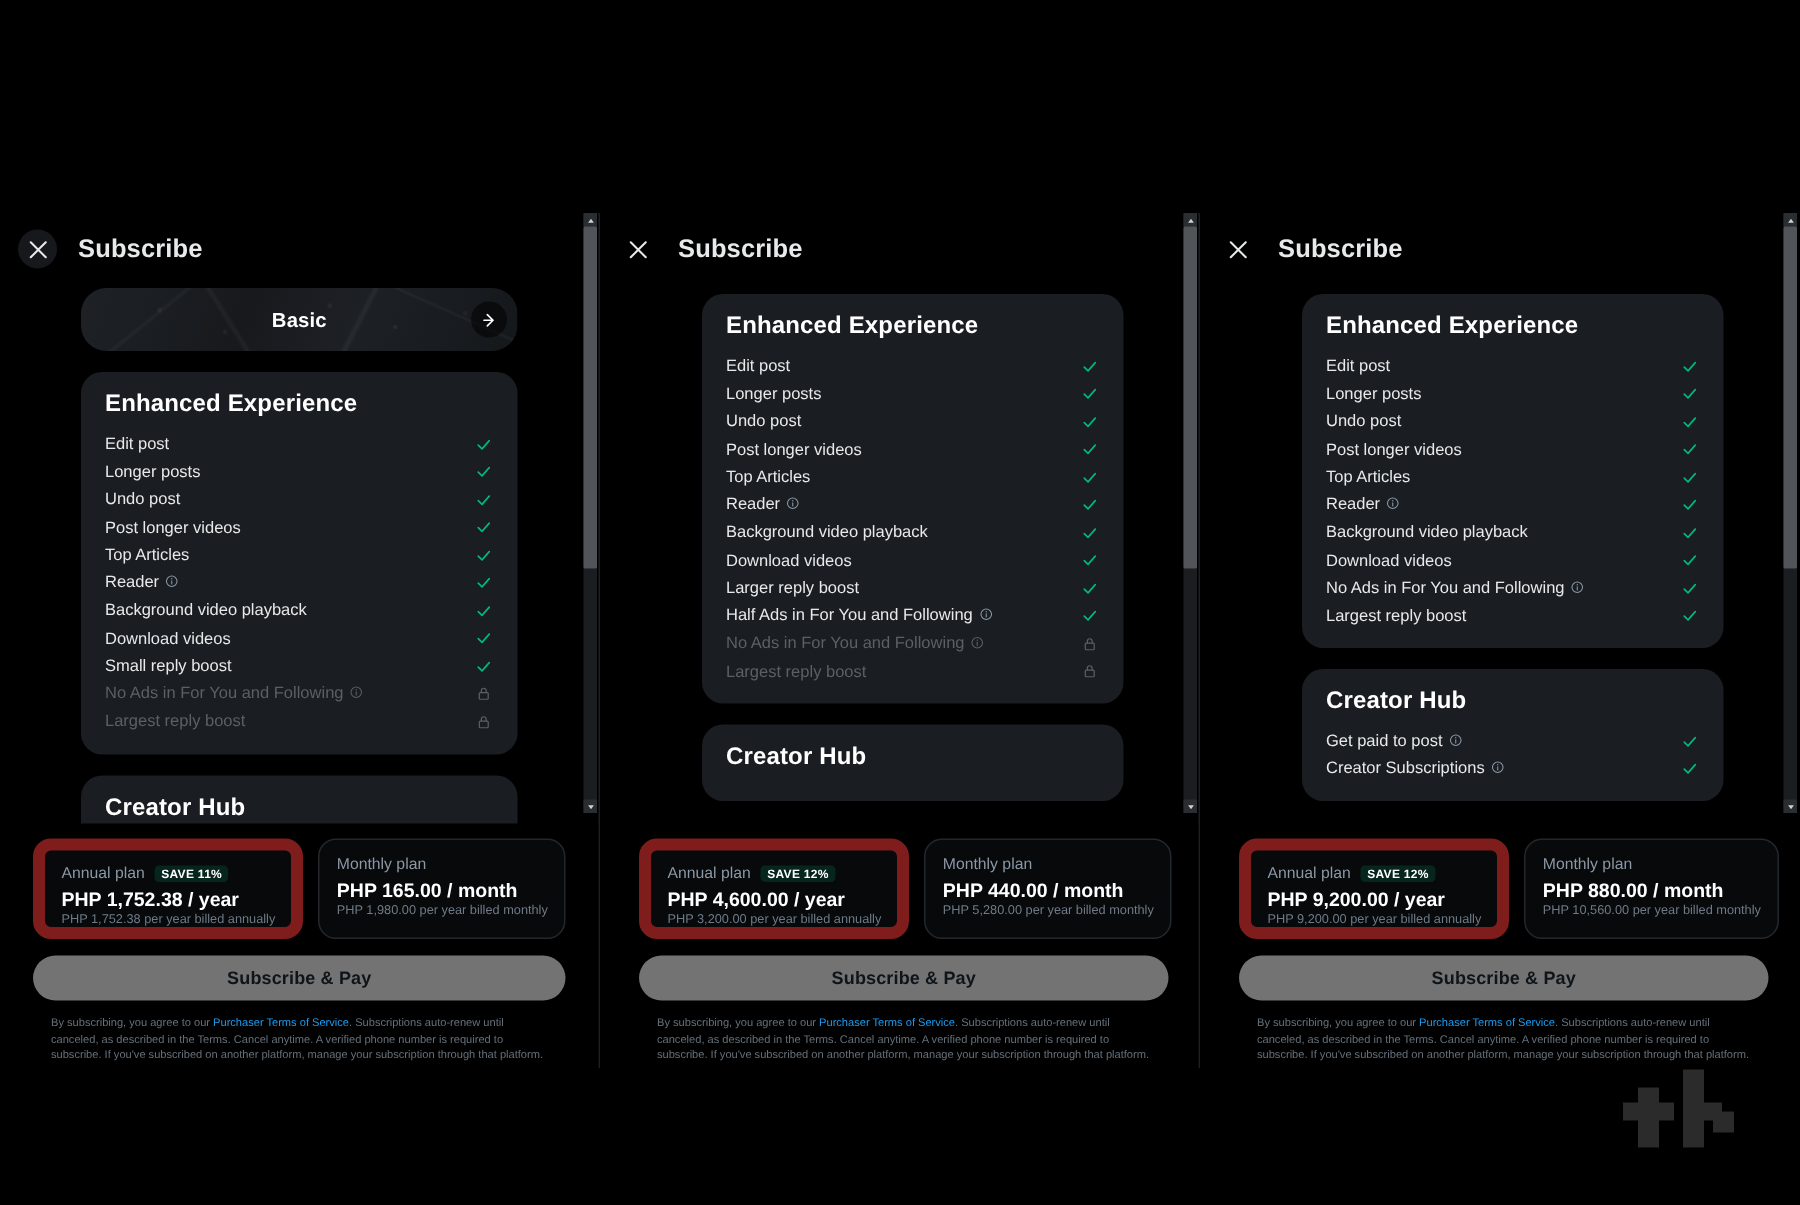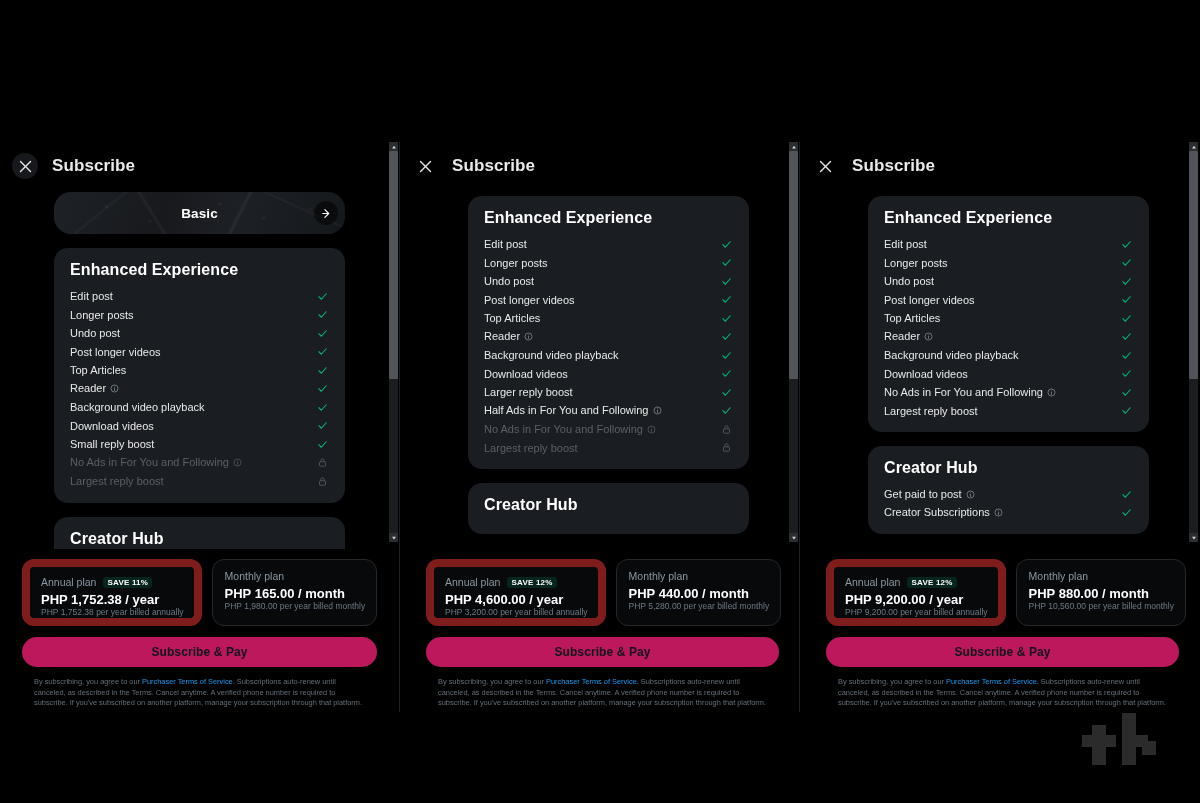--- a/index.html
+++ b/index.html
@@ -252,21 +252,21 @@
     font-size: 8.5px;
     color: #6e7b87;
     white-space: nowrap;
     text-align: center;
   }
 
   .subscribe-btn {
     margin-top: 11px;
     height: 30px;
     border-radius: 16px;
-    background: #be185d;
+    background: #737373;
     color: #0f1419;
     font-size: 12px;
     font-weight: bold;
     display: flex;
     align-items: center;
     justify-content: center;
     letter-spacing: .1px;
     cursor: pointer;
   }
   .terms {

